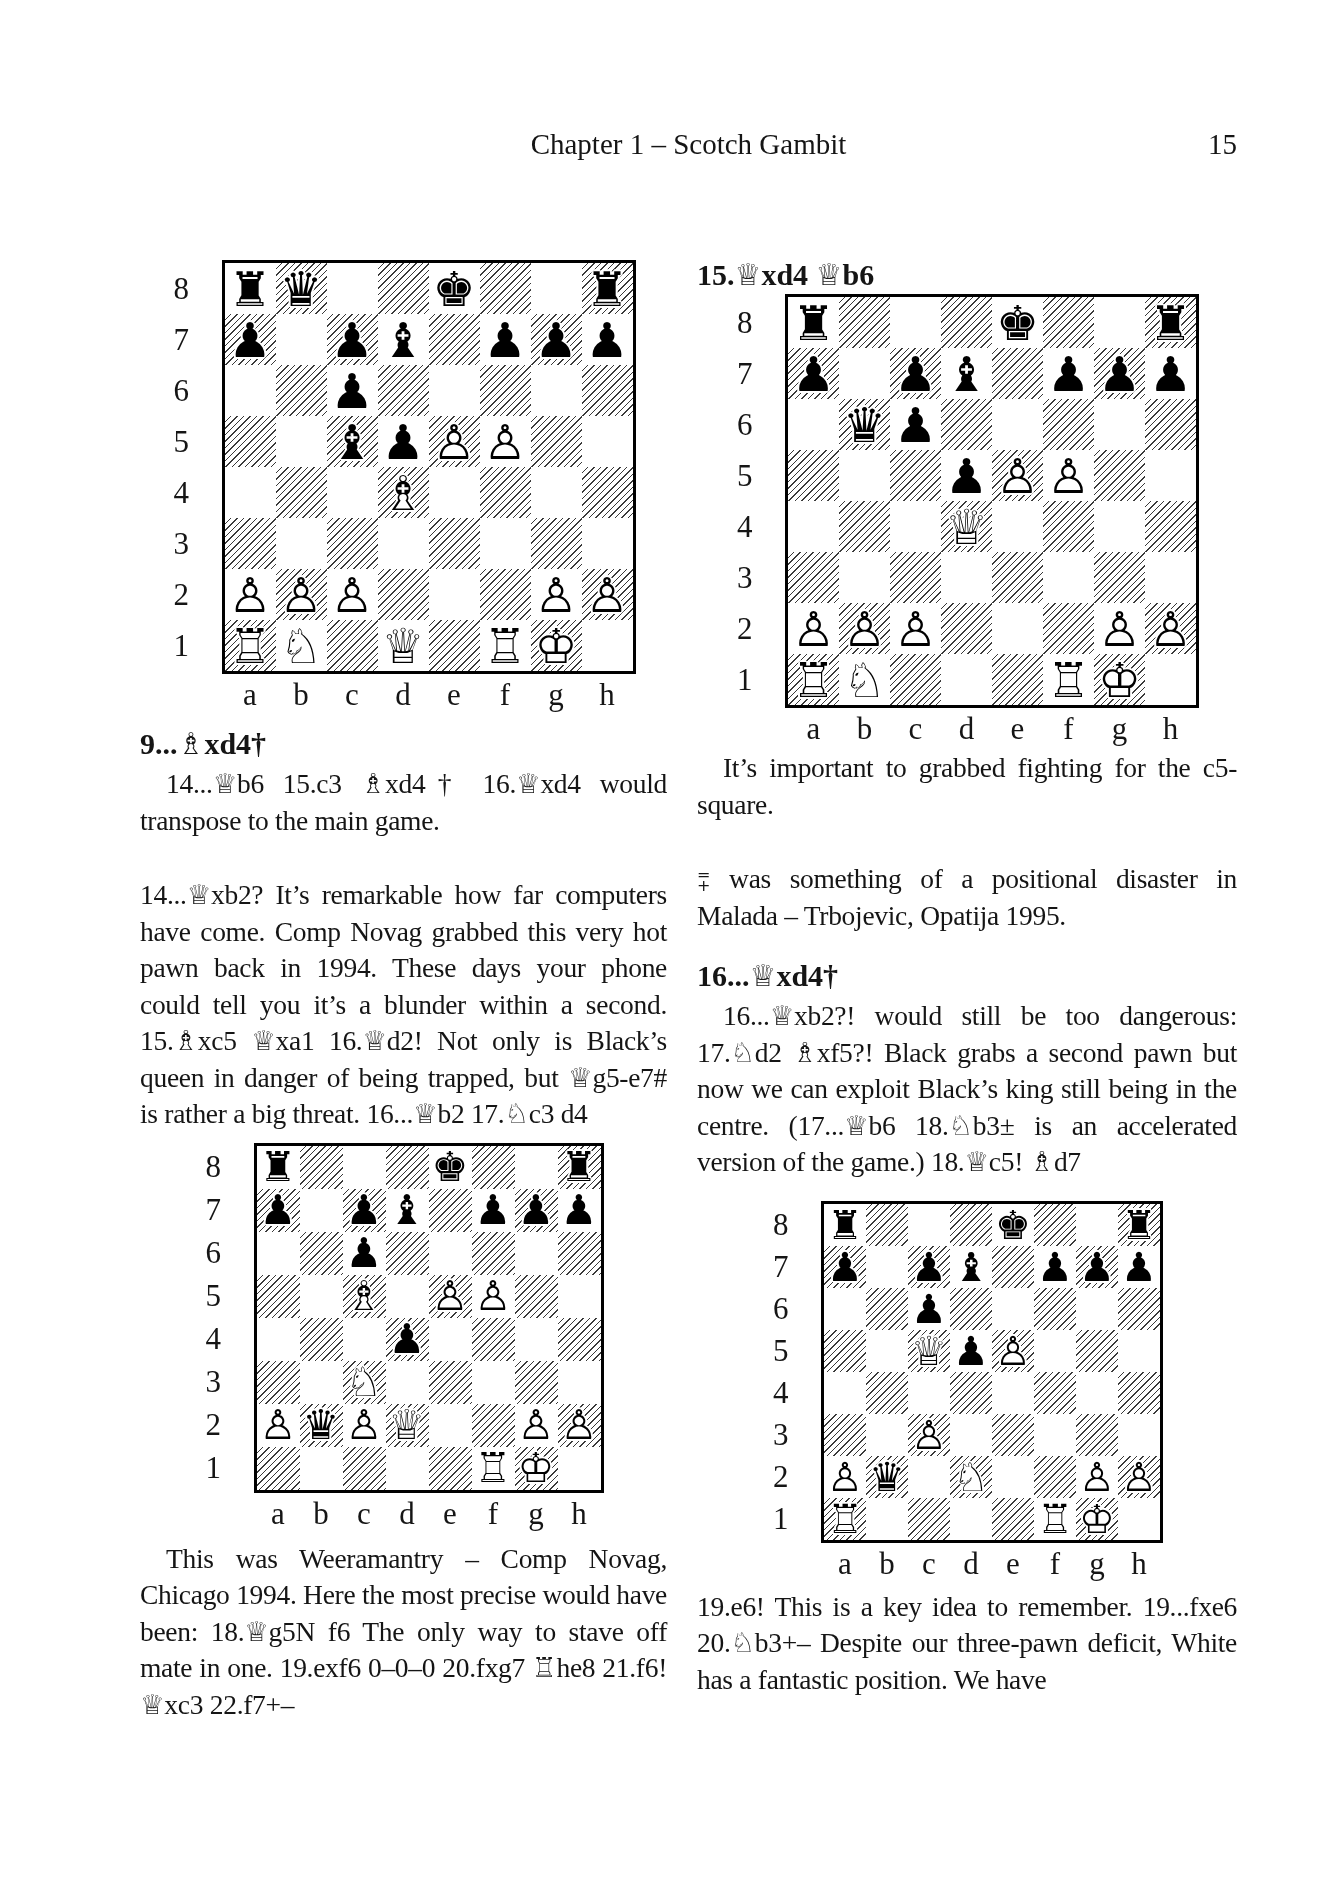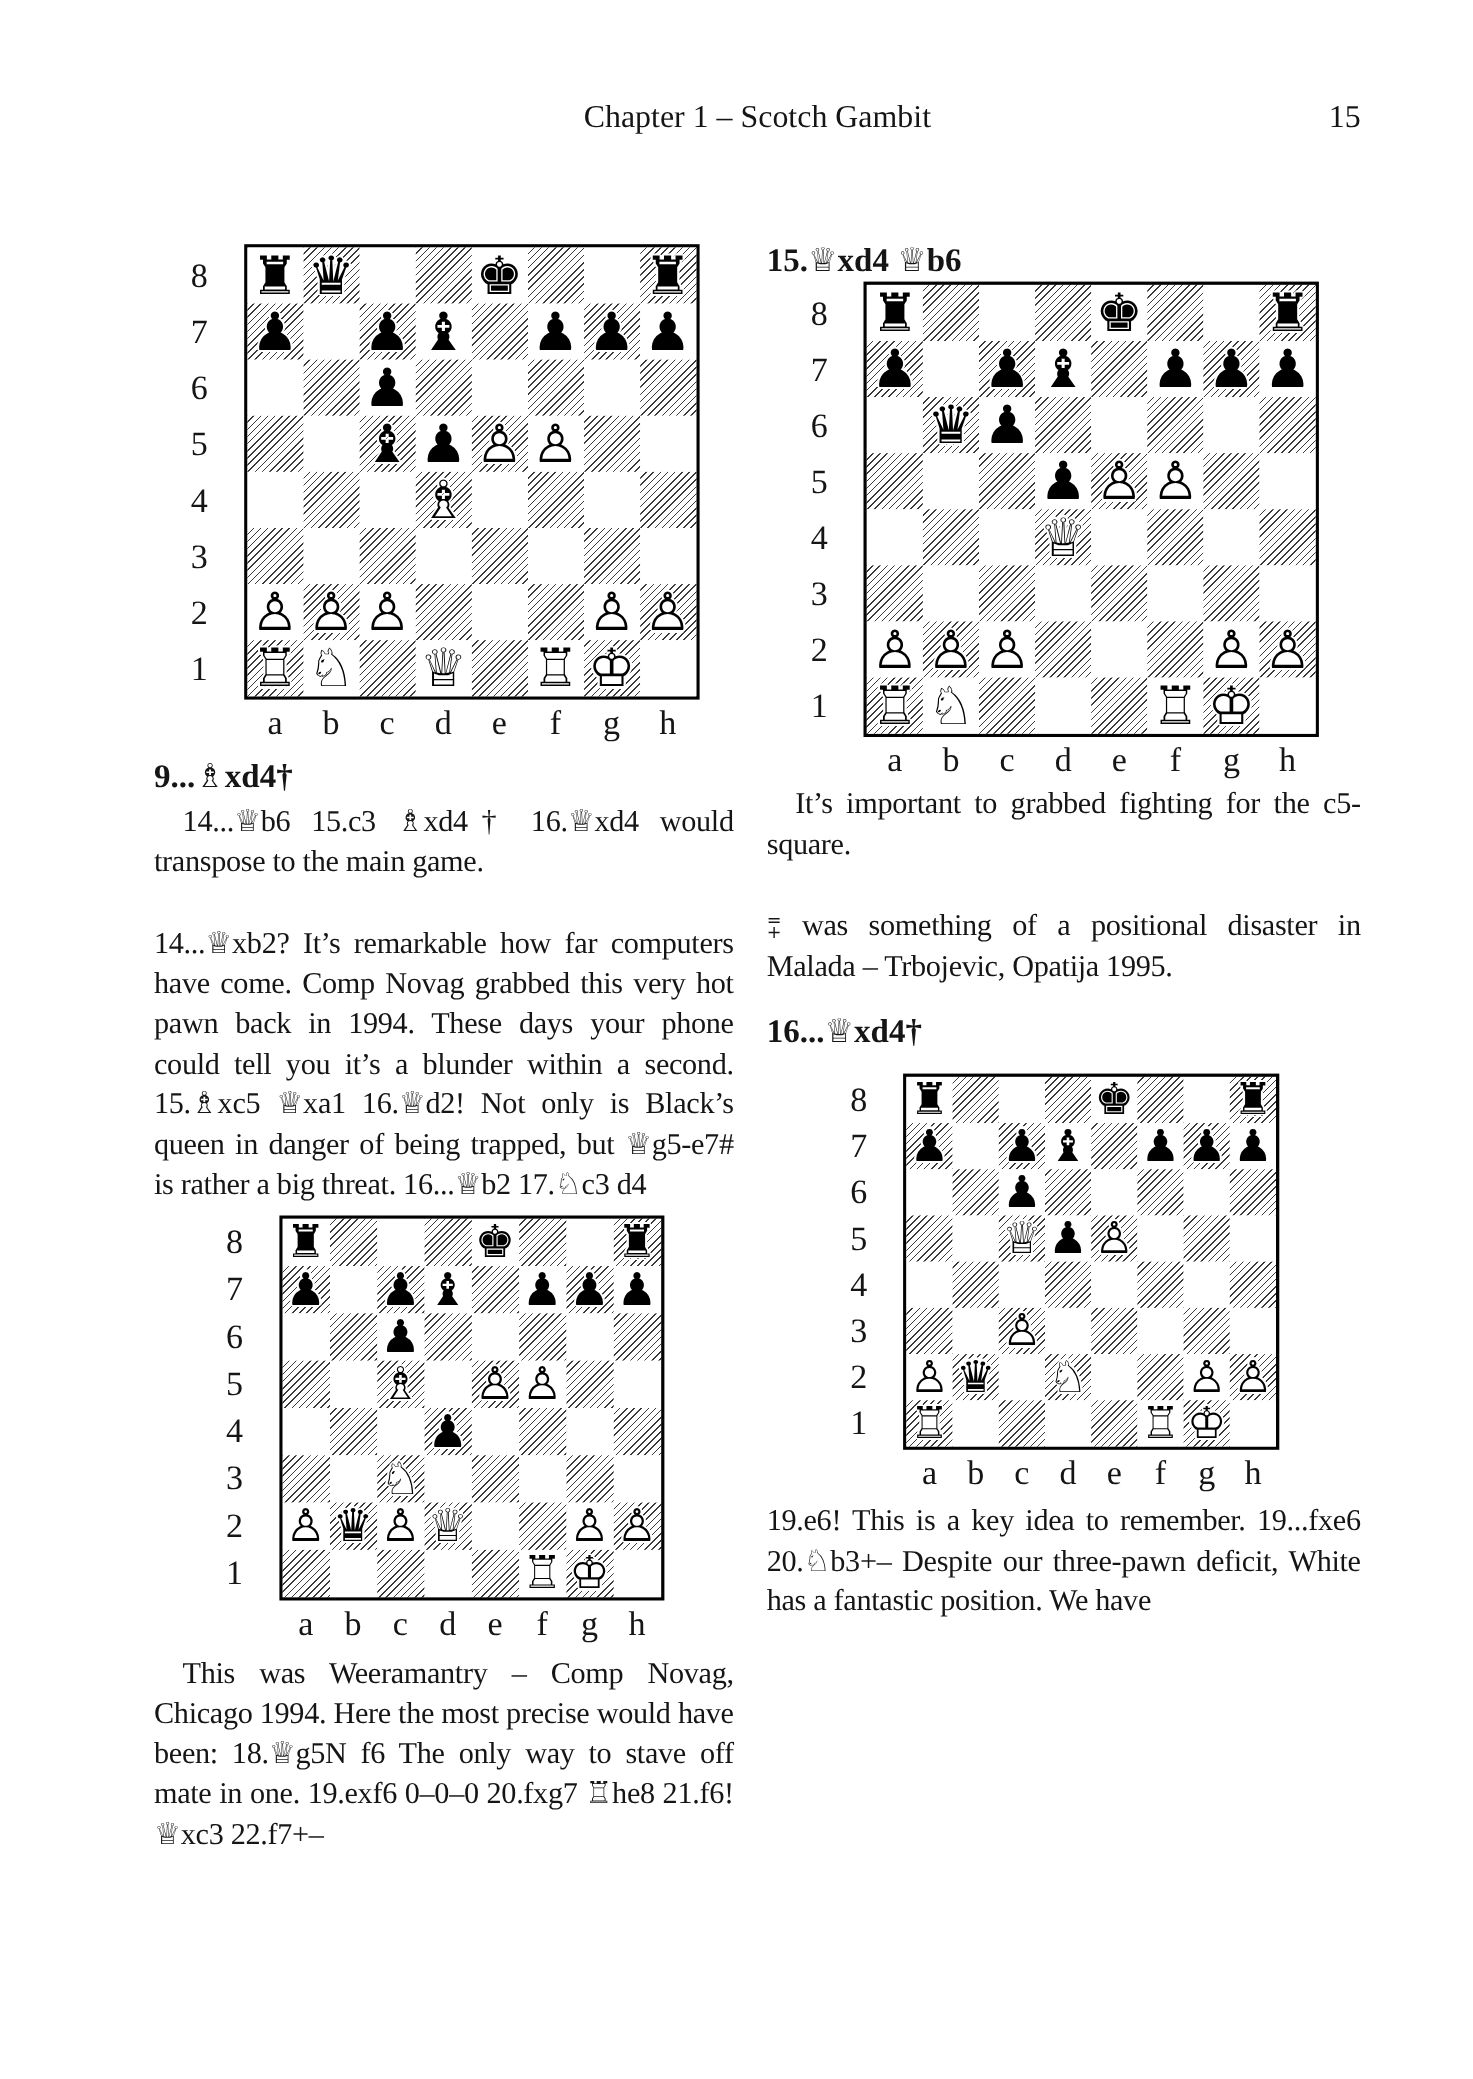--- a/index.html
+++ b/index.html
@@ -6,21 +6,21 @@
   .page{
     position:relative;
     width:1339px;height:1890px;
     box-sizing:border-box;
     padding:88px 102px 0 140px;
     background:#ffffff;
     color:#151515;
     font-family:"Liberation Serif","DejaVu Serif","DejaVu Sans",serif;
     overflow:hidden;
   }
-  .page-header{position:relative;height:38px;}
+  .page-header{position:relative;height:38px;margin-top:38px;}
   .chapter-title{text-align:center;font-size:29px;line-height:36px;}
   .page-number{position:absolute;right:0;top:0;font-size:29px;line-height:36px;}
   .columns{display:flex;gap:30px;margin-top:94px;}
   .col{box-sizing:border-box;}
   .col-left{width:527px;}
   .col-right{width:540px;}
   .move-heading{font-size:30px;font-weight:bold;margin:0;line-height:34px;}
   .move-subheading{font-size:30px;font-weight:bold;margin:14px 0 0 0;line-height:36px;}
   .body-text{
     font-size:27.5px;line-height:36.5px;letter-spacing:-0.3px;
@@ -677,20 +677,21 @@
             <div class="file-label" style="width: 51px;">g</div>
             <div class="file-label" style="width: 51px;">h</div>
           </div>
         </div>
       <p class="body-text indent">It’s important to grabbed fighting for the c5-square.</p>
       <p class="body-text gap"><span class="eval-stack">
             <span class="ev-top">=</span>
             <span class="ev-bot">+</span>
           </span><span> was something of a positional disaster in Malada – Trbojevic, Opatija 1995.</span></p>
       <h3 class="move-subheading" style="margin-top:24px;">16...♕xd4†</h3>
+      <p class="body-text indent">16...♕xb2?! would still be too dangerous: 17.♘d2 ♗xf5?! Black grabs a second pawn but now we can exploit Black’s king still being in the centre. (17...♕b6 18.♘b3± is an accelerated version of the game.) 18.♕c5! ♗d7</p>
       <div class="diagram" style="margin-top:20px;">
           <div class="diagram-inner">
             <div class="rank-labels">
               <div class="rank-label" style="height: 42px;">8</div>
               <div class="rank-label" style="height: 42px;">7</div>
               <div class="rank-label" style="height: 42px;">6</div>
               <div class="rank-label" style="height: 42px;">5</div>
               <div class="rank-label" style="height: 42px;">4</div>
               <div class="rank-label" style="height: 42px;">3</div>
               <div class="rank-label" style="height: 42px;">2</div>

